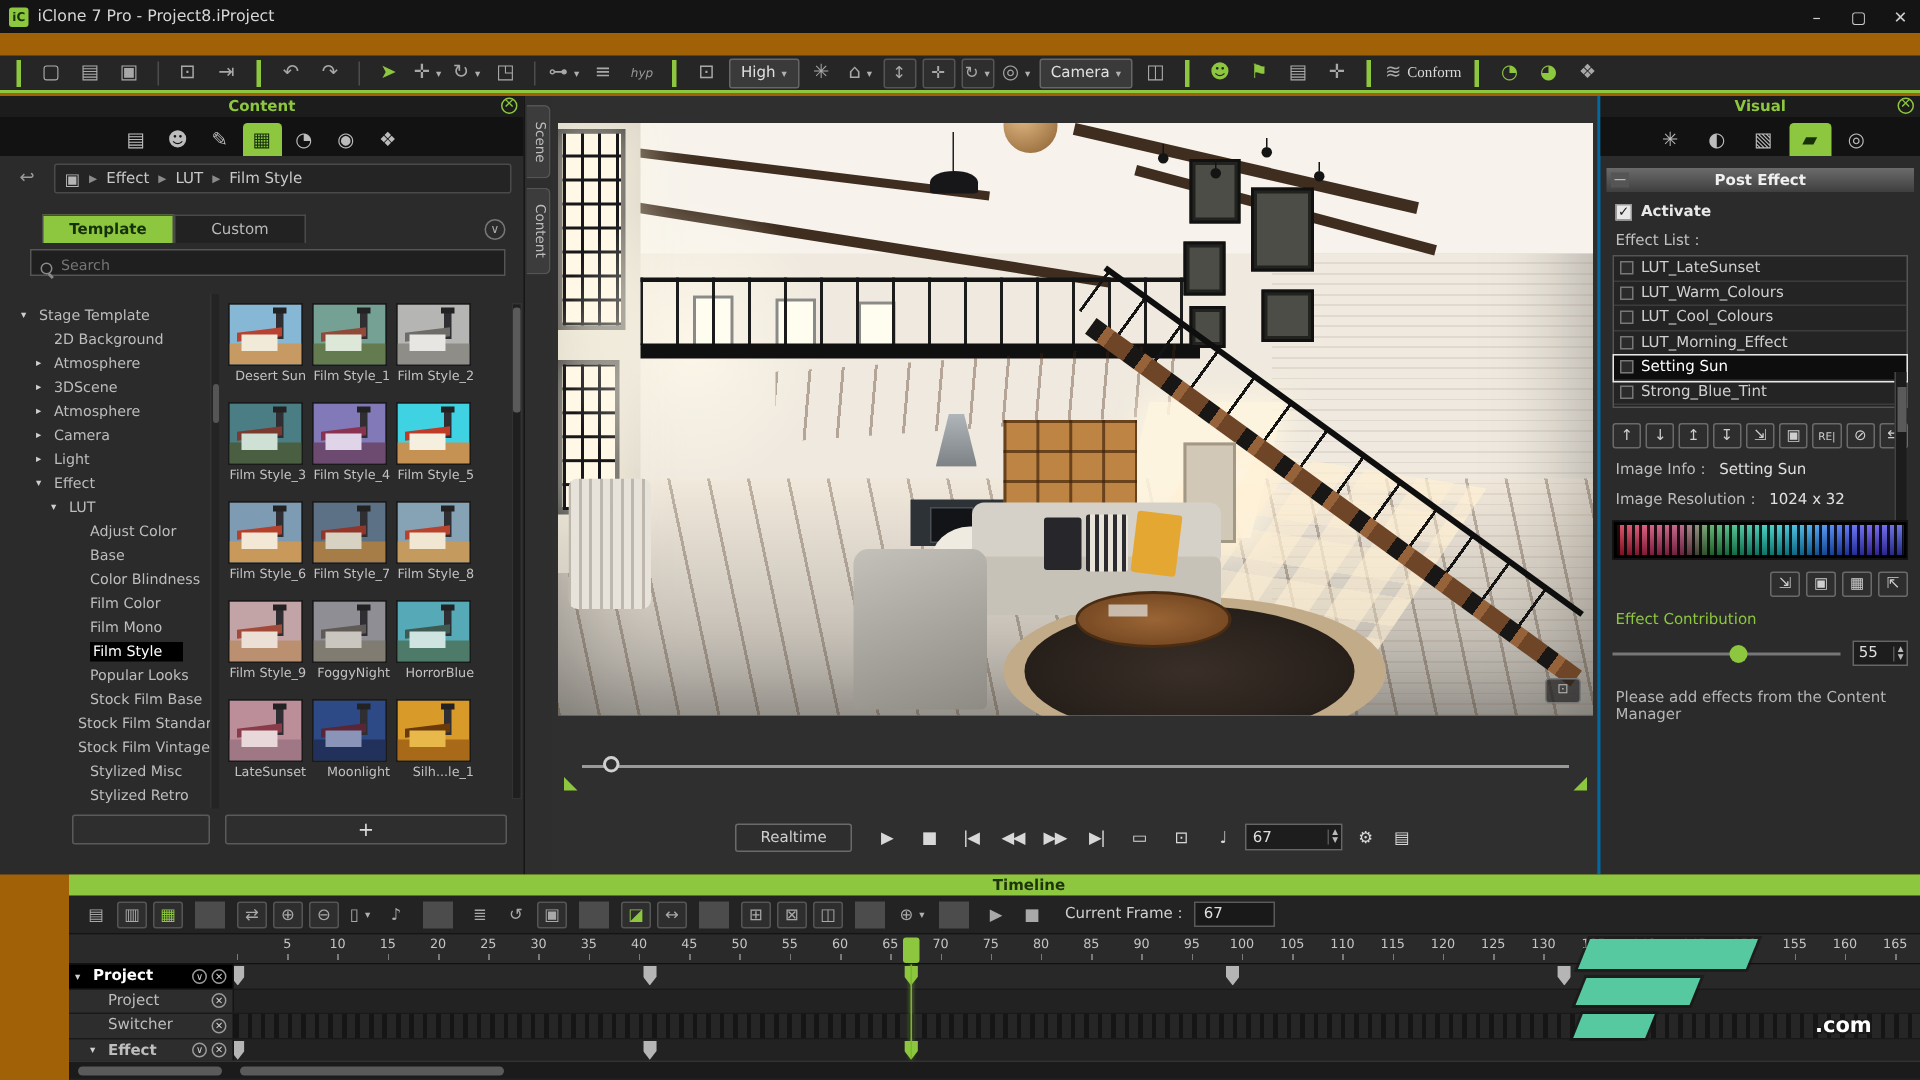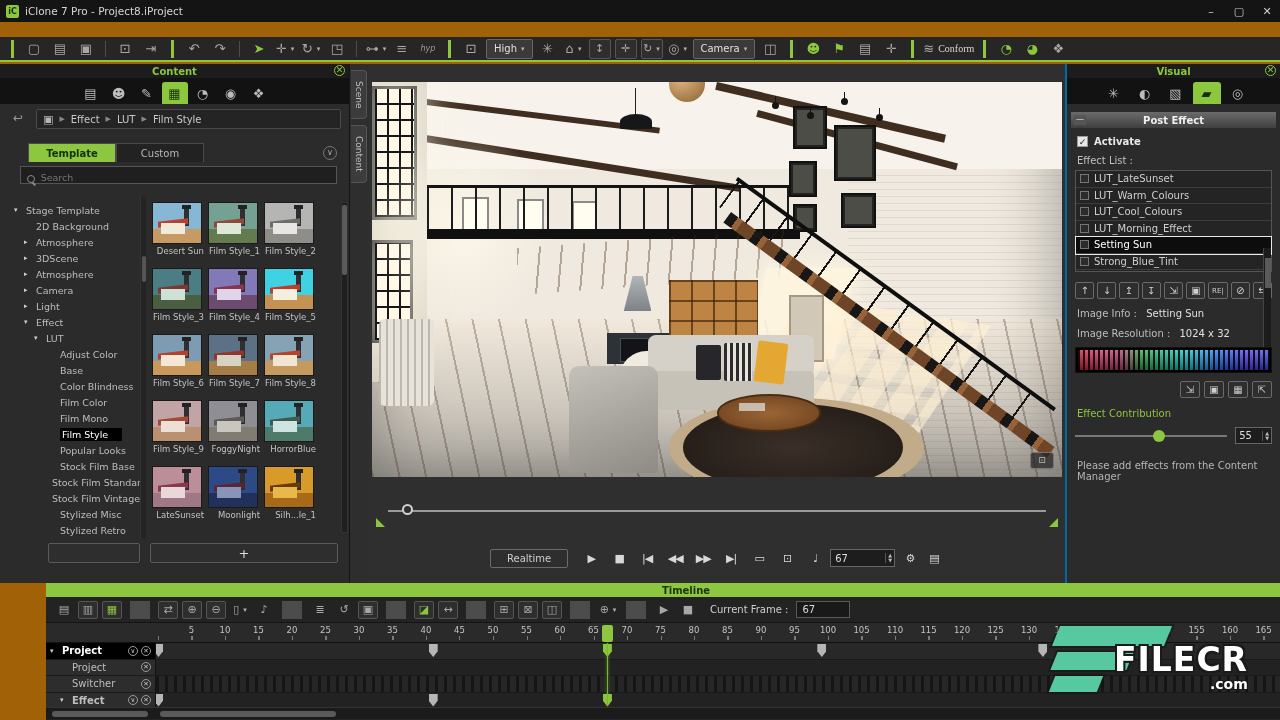--- a/index.html
+++ b/index.html
@@ -1091,17 +1091,16 @@
         <div class="th1"></div>
         <div class="th2"></div>
       </div>
     </div>
   </div>
 
   <div class="watermark">
     <div class="wm-bar" style="left:4px;top:8px;width:112px;height:20px;"></div>
     <div class="wm-bar" style="left:2px;top:34px;width:76px;height:18px;"></div>
     <div class="wm-bar" style="left:0px;top:58px;width:48px;height:16px;"></div>
-    <div class="wm-text">FILECR</div>
     <div class="wm-com">.com</div>
   </div>
 
 </div>
 
 </body></html>

